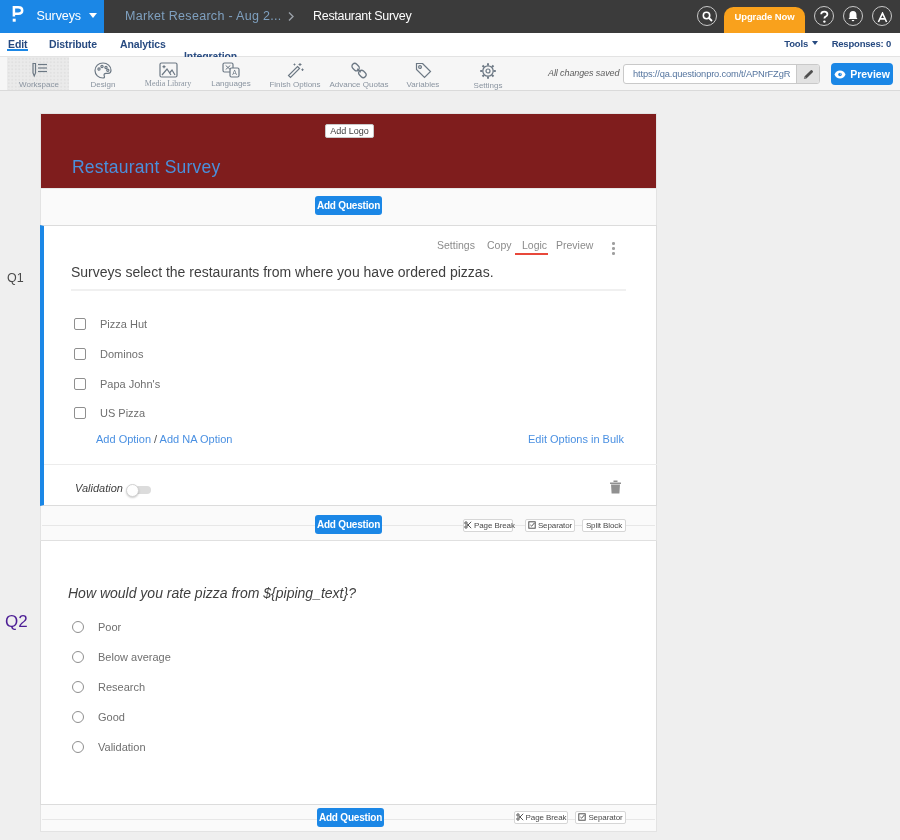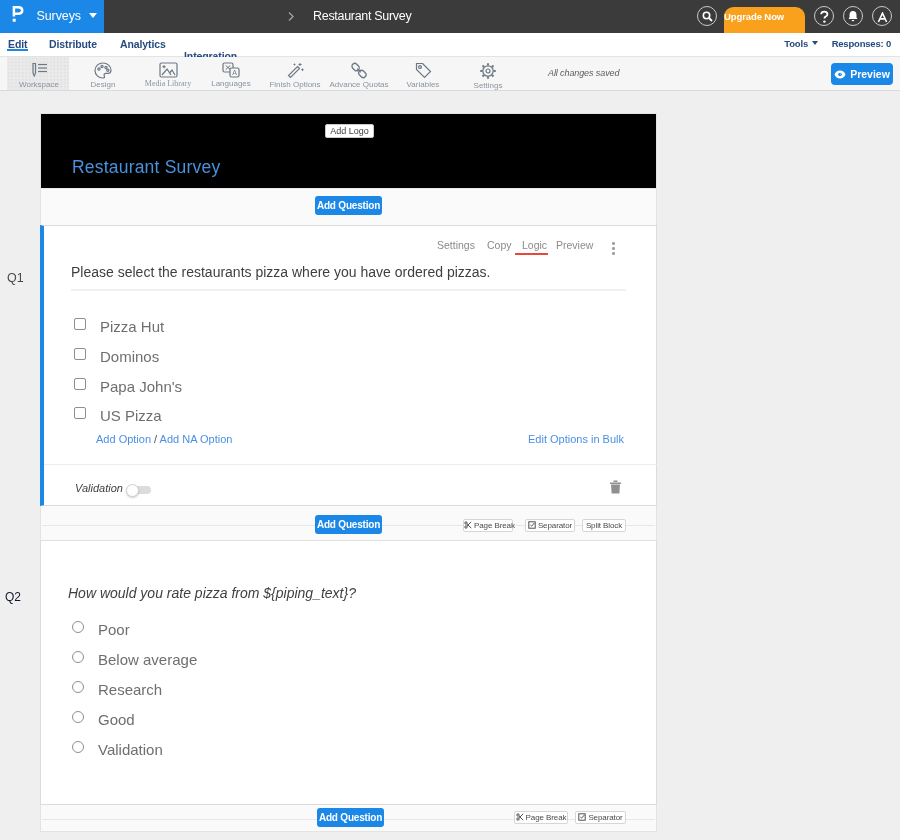--- a/index.html
+++ b/index.html
@@ -8,21 +8,21 @@
   .abs { position:absolute; }
 
   
   #topbar { position:absolute; left:0; top:0; width:900px; height:33px; background:#3b3b3b; }
   #bluebox { position:absolute; left:0; top:0; width:104px; height:33px; background:#1b87e6; }
   #surveys { position:absolute; left:36.5px; top:0; height:33px; line-height:33px; color:#fff; font-size:12.5px; font-weight:400; letter-spacing:-0.1px; }
   .caret-down { display:inline-block; width:0; height:0; border-left:4px solid transparent; border-right:4px solid transparent; border-top:5px solid #fff; vertical-align:middle; margin-left:8px; margin-top:-2px; }
   #crumb1 { position:absolute; left:125px; top:0; height:33px; line-height:33px; color:#7fa0bf; font-size:12.5px; letter-spacing:0.3px; }
   #crumb2 { position:absolute; left:313px; top:0; height:33px; line-height:33px; color:#fdfdfd; font-size:12.5px; letter-spacing:-0.3px; }
   .topcircle { position:absolute; top:6px; width:20px; height:20px; border:1.4px solid #c9c9c9; border-radius:50%; color:#fff; text-align:center; line-height:18px; font-size:11px; font-weight:700; }
-  #upgrade { position:absolute; left:724px; top:7px; width:81px; height:36px; background:#f9a11c; border-radius:9.5px; color:#fff; font-size:9.5px; font-weight:700; text-align:left; line-height:19px; letter-spacing:-0.1px; }
+  #upgrade { position:absolute; left:724px; top:7px; width:81px; height:36px; background:#f9a11c; border-radius:9.5px; color:#fff; font-size:9.5px; font-weight:700; text-align:center; line-height:19px; letter-spacing:-0.1px; }
 
   
   #tabbar { position:absolute; left:0; top:33px; width:900px; height:24px; background:#fff; border-bottom:1px solid #e3e3e3; }
   .maintab { position:absolute; top:0; height:23px; line-height:22px; font-size:10.5px; font-weight:700; color:#274a80; letter-spacing:-0.1px; }
   #tab-edit { left:8px; }
   #tab-edit::after { content:""; position:absolute; left:-1px; right:-1px; bottom:5px; height:2px; background:#1b87e6; }
   #tab-dist { left:49px; }
   #tab-ana  { left:120px; }
   #tab-int  { left:184px;margin-top:12px; }
   #tools { position:absolute; right:82px; top:0; height:23px; line-height:22px; font-size:9.5px; font-weight:700; color:#274a80; letter-spacing:-0.2px; }
@@ -36,41 +36,41 @@
   .tbitem .lbl { display:block; font-size:8px; color:#8a94a0; margin-top:1px; letter-spacing:0; }
   #tb-active { position:absolute; left:7px; top:0; width:62px; height:33px; background:#eaeaea; background-image:radial-gradient(#dedede 0.6px, transparent 0.7px); background-size:3.5px 3.5px; }
   #allsaved { position:absolute; left:548px; top:0; height:33px; line-height:33px; font-style:italic; font-size:9px; color:#5d5d5d; letter-spacing:-0.1px; }
   #urlbox { position:absolute; left:623px; top:7px; width:197px; height:20px; background:#fff; border:1px solid #c9c9c9; border-radius:3px; }
   #urltext { position:absolute; left:9px; top:0; height:18px; line-height:18px; font-size:9.3px; font-weight:400; color:#54749e; letter-spacing:-0.15px; }
   #urlpencil { position:absolute; right:0; top:0; width:23px; height:18px; background:#e2e2e2; border-left:1px solid #c9c9c9; border-radius:0 2px 2px 0; text-align:center; }
   #previewbtn { position:absolute; left:831px; top:6px; width:62px; height:22px; background:#1b87e6; border-radius:4px; color:#fff; font-size:10.5px; font-weight:700; text-align:center; line-height:22px; }
 
   
   #gutter-q1 { position:absolute; left:7px; top:271px; font-size:12.5px; color:#4a4a4a; }
-  #gutter-q2 { position:absolute; left:5px; top:590px; font-size:12px; color:#0f172a; }
-
-  #card-header { position:absolute; left:40px; top:113px; width:617px; height:76px; background:#000000; border:1px solid #e3e3e3; border-bottom:1px solid #e8e8e8; }
+  #gutter-q2 { position:absolute; left:5px; top:612px; font-size:17px; color:#4c1d95; }
+
+  #card-header { position:absolute; left:40px; top:113px; width:617px; height:76px; background:#7f1d1d; border:1px solid #e3e3e3; border-bottom:1px solid #e8e8e8; }
   #addlogo { position:absolute; left:284px; top:10px; width:49px; height:14px; background:#fff; border:1px solid #c9c9c9; border-radius:2px; font-size:9px; color:#3f3f3f; text-align:center; line-height:12px; }
   #title { position:absolute; left:31px; top:42.5px; font-size:17.5px; color:#4a90dc; letter-spacing:0.2px; }
 
   #strip1 { position:absolute; left:40px; top:189px; width:617px; height:36px; background:#fafafa; border-left:1px solid #e3e3e3; border-right:1px solid #e3e3e3; }
   .addq { position:absolute; background:#1b87e6; border-radius:3px; color:#fff; font-size:10px; font-weight:700; text-align:center; width:67px; height:19px; line-height:19px; letter-spacing:-0.2px; }
 
   #q1card { position:absolute; left:40px; top:225px; width:617px; height:281px; background:#fff; border:1px solid #dcdcdc; border-left:4px solid #1b87e6; }
   .qtabs { position:absolute; top:15px; font-size:10.5px; color:#8b8b8b; }
   .qtabs span { position:absolute; top:0; white-space:nowrap; }
   #logic-underline { position:absolute; left:471px; top:27px; width:33px; height:2px; background:#e8483a; }
   #dots3 { position:absolute; left:568px; top:16px; width:3px; }
   #dots3 i { display:block; width:2.6px; height:2.6px; border-radius:50%; background:#9f9f9f; margin-bottom:2.6px; }
   .qtext { position:absolute; left:27px; font-size:14px; color:#3f3f3f; letter-spacing:0; }
   #q1underline { position:absolute; left:27px; top:63px; width:555px; height:1.5px; background:#f0f0f0; }
   .opt { position:absolute; left:30px; height:13px; }
   .opt .box { position:absolute; left:0; top:0; width:12px; height:12px; border:1px solid #8f8f8f; border-radius:2px; background:#fff; }
   .opt .circ { position:absolute; left:0; top:0; width:12px; height:12px; border:1px solid #8f8f8f; border-radius:50%; background:#fff; }
-  .opt .olbl { position:absolute; left:26px; top:0px; font-size:15px; color:#6f6f6f; white-space:nowrap; }
+  .opt .olbl { position:absolute; left:26px; top:0px; font-size:11px; color:#6f6f6f; white-space:nowrap; }
   .bluelink { color:#4a90e2; }
   #addopt { position:absolute; left:52px; top:206.5px; font-size:11px; }
   #editbulk { position:absolute; right:32px; top:206.5px; font-size:11px; color:#4a90e2; }
   #q1divider { position:absolute; left:0px; top:238px; width:613px; height:1px; background:#ececec; }
   #validation { position:absolute; left:31px; top:256px; font-size:11px; color:#3f3f3f;font-style:italic; }
   #toggle { position:absolute; left:83px; top:260px; width:24px; height:8px; background:#dcdcdc; border-radius:4px; }
   #toggle .knob { position:absolute; left:-1px; top:-2.5px; width:13px; height:13px; background:#fefefe; border:1px solid #d2d2d2; border-radius:50%; box-shadow:0 1px 2px rgba(0,0,0,0.2); }
   #trash { position:absolute; right:34px; top:254px; }
 
   #strip2 { position:absolute; left:40px; top:506px; width:617px; height:35px; background:#fafafa; border-left:1px solid #e3e3e3; border-right:1px solid #e3e3e3; border-bottom:1px solid #e0e0e0; }
@@ -86,20 +86,21 @@
 <body>
 
 <div id="topbar">
   <div id="bluebox">
     <svg class="abs" style="left:12px;top:6px" width="12" height="16" viewBox="0 0 12 16">
       <path d="M1.9 10.4 V1.3 H6.2 Q10.2 1.3 10.2 4.5 Q10.2 7.7 6.2 7.7 H1.9" fill="none" stroke="#fff" stroke-width="2.5"></path>
       <rect x="0.7" y="12.7" width="3" height="3" fill="#fff"></rect>
     </svg>
     <span id="surveys">Surveys<span class="caret-down"></span></span>
   </div>
+  <span id="crumb1">Market Research - Aug 2...</span>
   <svg class="abs" style="left:288px;top:12px" width="6" height="9" viewBox="0 0 6 9">
       <path d="M1 0.5 L5 4.5 L1 8.5" fill="none" stroke="#9ba1a8" stroke-width="1.4"></path>
     </svg>
   <span id="crumb2">Restaurant Survey</span>
   <div class="topcircle" style="left:697px;">
     <svg width="11" height="11" viewBox="0 0 11 11" style="margin-top:4px">
         <circle cx="4.5" cy="4.5" r="3.2" fill="none" stroke="#fff" stroke-width="1.6"></circle>
         <line x1="7" y1="7" x2="10" y2="10" stroke="#fff" stroke-width="1.8"></line>
       </svg>
   </div>
@@ -208,20 +209,29 @@
         <line x1="14.6" y1="9" x2="16.8" y2="9"></line>
         <line x1="3.5" y1="3.5" x2="5" y2="5"></line>
         <line x1="13" y1="13" x2="14.5" y2="14.5"></line>
         <line x1="3.5" y1="14.5" x2="5" y2="13"></line>
         <line x1="13" y1="5" x2="14.5" y2="3.5"></line>
       </g>
     </svg>
     <span class="lbl">Settings</span>
   </div>
   <span id="allsaved">All changes saved</span>
+  <div id="urlbox">
+    <span id="urltext">https://qa.questionpro.com/t/APNrFZgR</span>
+    <div id="urlpencil">
+      <svg width="11" height="11" viewBox="0 0 11 11" style="margin-top:3.5px">
+          <path d="M0.9 10.1 L1.7 7.3 L7.8 1.2 Q8.4 0.6 9.1 1.3 L9.7 1.9 Q10.4 2.6 9.8 3.2 L3.7 9.3 Z" fill="#4f4f4f"></path>
+          <path d="M1.7 7.3 L3.7 9.3 L0.9 10.1 Z" fill="#8a8a8a"></path>
+        </svg>
+    </div>
+  </div>
   <div id="previewbtn">
     <svg width="12" height="9" viewBox="0 0 12 9" style="vertical-align:-1px;margin-right:4px">
         <path d="M6 0.5 C3.5 0.5 1.5 2 0.5 4.5 C1.5 7 3.5 8.5 6 8.5 C8.5 8.5 10.5 7 11.5 4.5 C10.5 2 8.5 0.5 6 0.5 Z" fill="#fff"></path>
         <circle cx="6" cy="4.5" r="1.8" fill="#1b87e6"></circle>
         <circle cx="6.6" cy="3.9" r="0.5" fill="#fff"></circle>
       </svg>Preview
   </div>
 </div>
 
 <span id="gutter-q1">Q1</span>
@@ -242,21 +252,21 @@
     <span style="left:443px">Copy</span>
     <span style="left:478px">Logic</span>
     <span style="left:512px">Preview</span>
   </div>
   <div id="logic-underline"></div>
   <div id="dots3">
       <i></i>
       <i></i>
       <i></i>
     </div>
-  <div class="qtext" style="top:37.5px;">Please select the restaurants pizza where you have ordered pizzas.</div>
+  <div class="qtext" style="top:37.5px;">Surveys select the restaurants from where you have ordered pizzas.</div>
   <div id="q1underline"></div>
   <div class="opt" style="top:92px;">
       <span class="box"></span>
       <span class="olbl">Pizza Hut</span>
     </div>
   <div class="opt" style="top:122px;">
       <span class="box"></span>
       <span class="olbl">Dominos</span>
     </div>
   <div class="opt" style="top:152px;">

